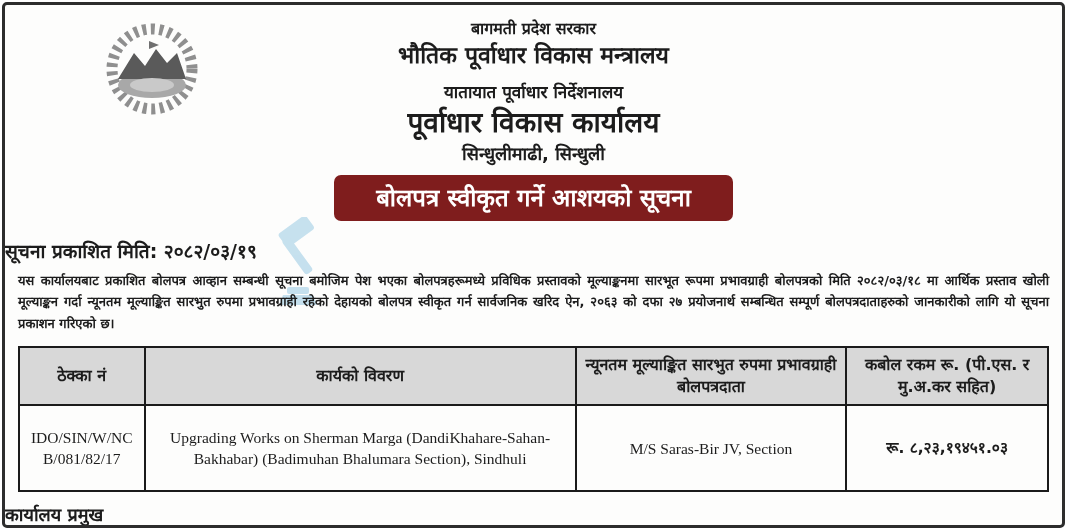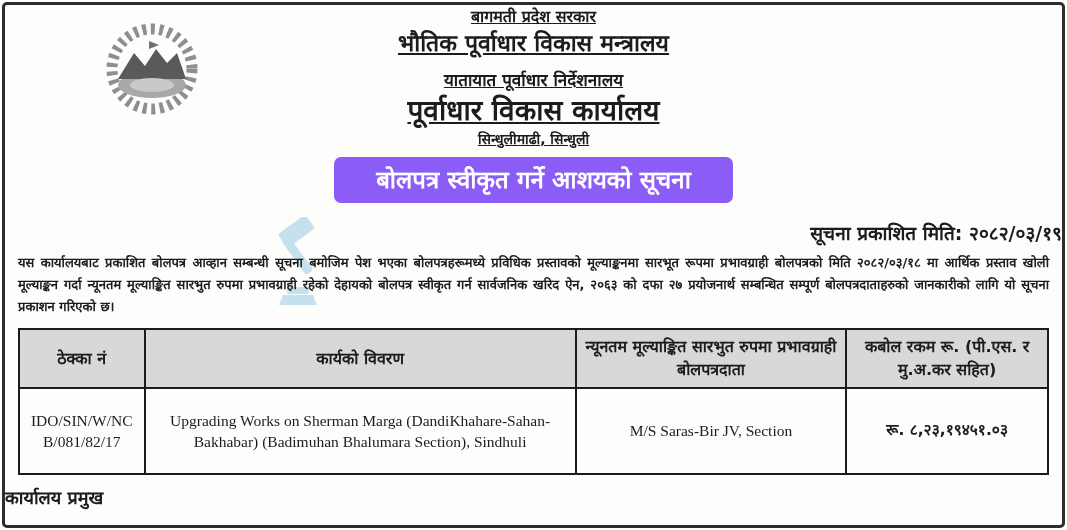--- a/index.html
+++ b/index.html
@@ -8,28 +8,28 @@
   
   .watermark{position:absolute;left:268px;top:210px;z-index:0;display:flex;align-items:flex-start;pointer-events:none;}
   .wm-gavel{margin-top:2px;opacity:.85;}
   .wm-text{font-size:58px;font-weight:700;line-height:1.0;margin-top:44px;letter-spacing:1px;white-space:nowrap;}
   .wm-teal{color:rgba(142,199,220,0.75);}
   .wm-orange{color:rgba(244,188,144,0.75);margin-left:10px;}
   .content{position:relative;z-index:1;}
   
   .emblem{position:absolute;left:88px;top:14px;}
   
-  .hdr{text-align:center;padding-top:2px;line-height:1.3;text-decoration:underline;}
+  .hdr{text-align:center;padding-top:14px;line-height:1.3;}
   .h-gov{font-size:16px;font-weight:700;}
   .h-ministry{font-size:23px;font-weight:700;margin-top:1px;}
   .h-directorate{font-size:17px;font-weight:700;margin-top:10px;}
   .h-office{font-size:28px;font-weight:700;margin-top:2px;}
-  .h-location{font-size:14px;font-weight:700;margin-top:1px;}
-  .banner{display:table;margin:9px auto 16px;background:#8b5cf6;color:#ffffff;font-size:24px;font-weight:700;padding:5px 42px 8px;border-radius:7px;}
-  .date{text-align:right;font-size:19px;font-weight:700;margin-top:17px;}
+  .h-location{font-size:18px;font-weight:700;margin-top:1px;}
+  .banner{display:table;margin:9px auto 16px;background:#7f1d1d;color:#ffffff;font-size:24px;font-weight:700;padding:5px 42px 8px;border-radius:7px;}
+  .date{text-align:left;font-size:19px;font-weight:700;margin-top:17px;}
   .para{margin:6px 13px 0;text-align:justify;font-size:13px;line-height:1.67;font-weight:600;}
   
   table.award{width:calc(100% - 26px);margin:11px 13px 0;border-collapse:collapse;table-layout:fixed;}
   table.award th,table.award td{border:2px solid #1b1b1b;text-align:center;vertical-align:middle;}
   table.award th{background:#d8d8d8;font-size:16px;font-weight:700;padding:6px 8px;height:44px;line-height:1.4;}
   table.award td{font-size:15.5px;padding:6px 10px;height:72px;line-height:1.4;}
   .col-contract{width:12.2%;}
   .col-desc{width:41.9%;}
   .col-bidder{width:26.3%;}
   .col-amount{width:19.6%;}

